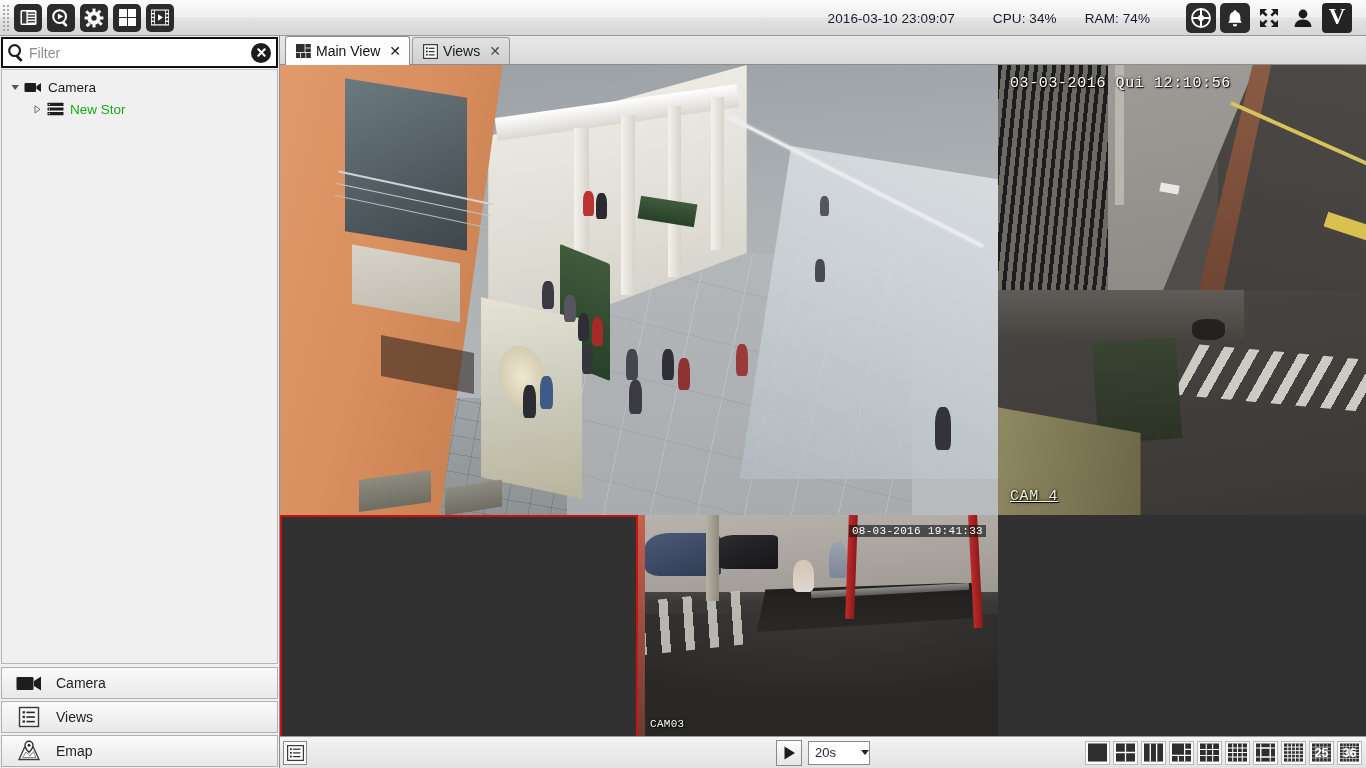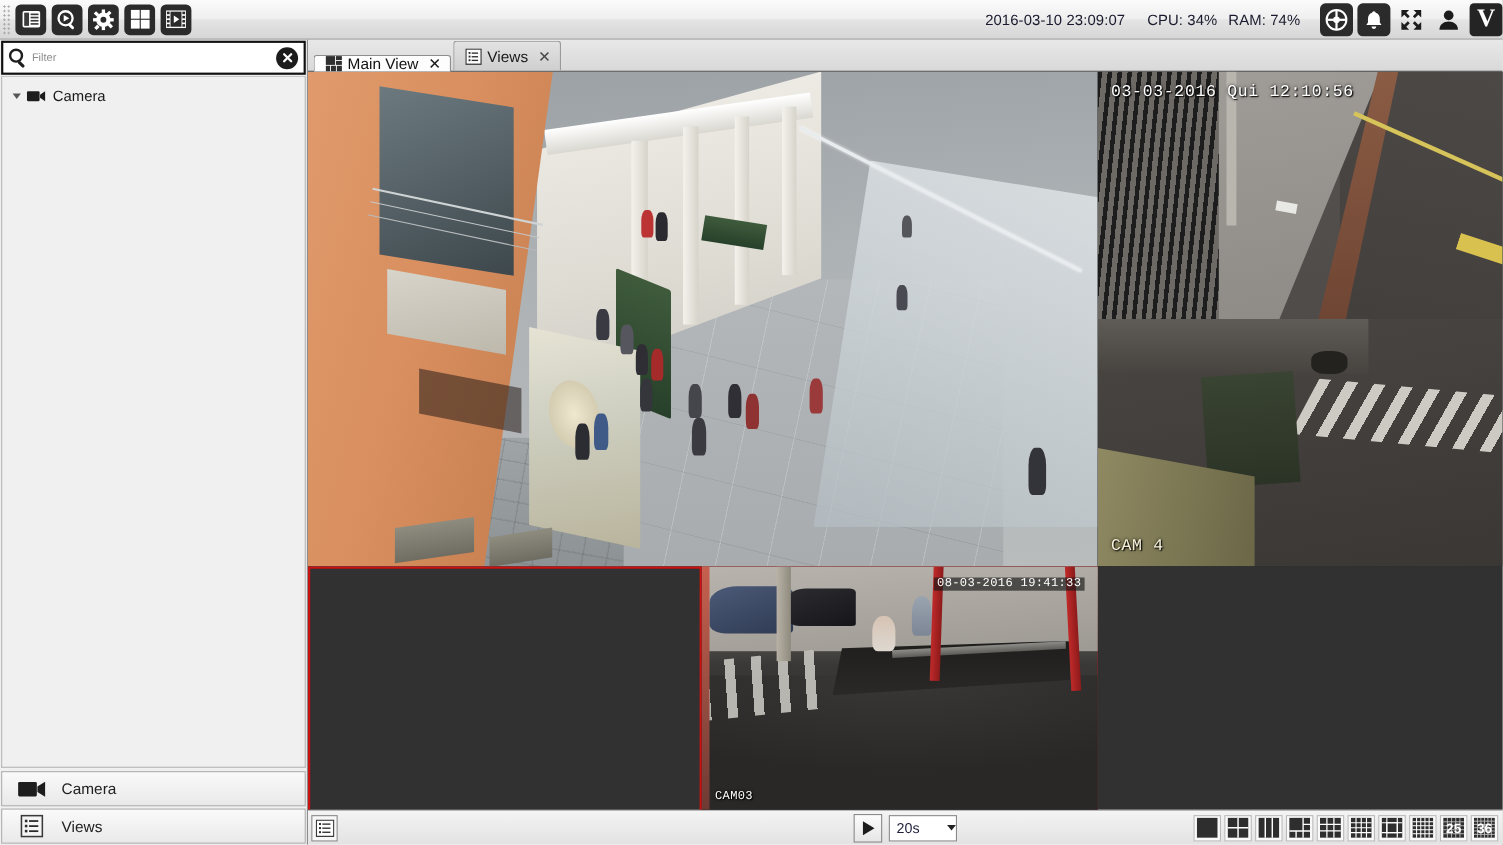--- a/index.html
+++ b/index.html
@@ -29,21 +29,21 @@
   .tb-icons { display: flex; align-items: center; gap: 5px; padding-left: 4px; }
   .tbi {
     width: 28px; height: 28px; border-radius: 5px;
     background: #2b2b2b;
     display: flex; align-items: center; justify-content: center;
     cursor: pointer; position: relative;
   }
   .tbi svg { display: block; }
   .topbar-right {
     position: absolute; right: 0; top: 0; height: 36px;
-    display: flex; align-items: center; gap: 10px; padding-right: 0;
+    display: flex; align-items: center; gap: 28px; padding-right: 14px;
   }
   .sysinfo { font-size: 13.5px; color: #1a1a2e; letter-spacing: .1px; }
   .sysinfo.stats { margin-left: 10px; }
   .ricons { display: flex; align-items: center; gap: 4px; margin-left: 8px; }
   .ric {
     width: 30px; height: 30px; border-radius: 5px;
     display: flex; align-items: center; justify-content: center; cursor: pointer;
   }
   .ric.dark { background: #2b2b2b; }
   .ric.plain { background: transparent; }
@@ -62,21 +62,21 @@
     background: #f0f0f0; border-right: 1px solid #8d8d8d;
   }
   .filterwrap {
     height: 31px; margin: 1px 1px 0 1px;
     border: 2px solid #111; background: #fff;
     display: flex; align-items: center; position: relative;
   }
   .mag { width: 26px; display: flex; align-items: center; justify-content: center; flex: 0 0 26px; }
   .filterinput {
     flex: 1; border: none; outline: none; height: 22px;
-    font-size: 10px; color: #333; background: transparent;
+    font-size: 14px; color: #333; background: transparent;
     font-family: "Liberation Sans", sans-serif;
   }
   .filterinput::placeholder { color: #8c8c8c; }
   .clearbtn {
     width: 20px; height: 20px; border-radius: 50%; background: #1c1c1c;
     margin-right: 5px; display: flex; align-items: center; justify-content: center; cursor: pointer;
   }
   .tree {
     flex: 1; background: #f0f0f0; border: 1px solid #b5b5b5; border-top: 1px solid #c8c8c8;
     margin: 1px; overflow: auto; padding-top: 6px;
@@ -112,42 +112,42 @@
   }
   .tab {
     height: 27px; display: flex; align-items: center; gap: 5px;
     padding: 0 8px 0 9px; font-size: 14px; color: #1a1a1a; cursor: pointer;
     border: 1px solid #9a9a9a; border-bottom: none;
     border-radius: 3px 3px 0 0; margin-right: 2px;
     background: linear-gradient(to bottom,#e2e2e2,#cfcfcf);
     position: relative;
   }
   .tab.active {
-    background: #fdfdfd; height: 15px; color: #111;
+    background: #fdfdfd; height: 29px; color: #111;
     border-color: #8d8d8d; z-index: 3; margin-bottom: -1px;
   }
   .tabico { width: 16px; height: 16px; display: flex; align-items: center; justify-content: center; }
   .tabclose { font-size: 14px; color: #4a4a4a; margin-left: 4px; cursor: pointer; line-height: 1; }
   .tab.active .tabclose { color: #1a1a1a; }
 
   
   .videoarea { flex: 1; position: relative; background: #2c2c2c; min-height: 0; overflow: hidden; }
   .cell { position: absolute; overflow: hidden; background: #2e2e2e; }
   .cell.sel { outline: 2px solid #cc1111; outline-offset: -2px; z-index: 4; }
   .osd {
     position: absolute; color: #fff; font-family: "Liberation Mono", monospace;
     font-size: 15px; letter-spacing: .6px; z-index: 3; white-space: nowrap;
     text-shadow: 0 0 3px rgba(0,0,0,.95), 1px 1px 1px rgba(0,0,0,.9);
   }
   .osd.tl { left: 12px; top: 10px; }
   .osd.tr { right: 12px; top: 10px; }
   .osd.bl { left: 12px; bottom: 10px; }
   .osd.small { font-size: 11px; letter-spacing: .3px; }
   .osd.boxed { background: rgba(25,25,25,.65); padding: 0 3px; text-shadow: none; }
-  .osd.cream { color: #f5f0d8; }
+  .osd.cream { color: #f5f0d8; text-decoration: underline; }
 
   
   .bottombar {
     height: 32px; min-height: 32px;
     background: linear-gradient(to bottom,#f4f4f4,#e2e2e2);
     border-top: 1px solid #9a9a9a;
     display: flex; align-items: center; position: relative; padding: 0 3px;
   }
   .bb-left { display: flex; align-items: center; }
   .sqbtn {
@@ -516,20 +516,42 @@
           </div>
           <div class="tico">
             <svg width="18" height="13" viewBox="0 0 18 13">
               <rect x="0.5" y="2" width="11.5" height="9" rx="1" fill="#1d1d1d"></rect>
               <path d="M12.4 5.2 L17 2 L17 11 L12.4 7.8 Z" fill="#1d1d1d"></path>
             </svg>
           </div>
           <div class="tlabel">Camera</div>
         </div>
 
+        <div class="tnode child">
+          <div class="twist">
+            <svg width="9" height="9" viewBox="0 0 9 9">
+                <path d="M2 0.8 L7 4.4 L2 8 Z" fill="none" stroke="#6c6c6c" stroke-width="1"></path>
+              </svg>
+          </div>
+          <div class="tico">
+            <svg width="17" height="14" viewBox="0 0 17 14">
+              <g fill="#1d1d1d">
+                <rect x="0.5" y="0.8" width="16" height="3.2" rx=".5"></rect>
+                <rect x="0.5" y="5.4" width="16" height="3.2" rx=".5"></rect>
+                <rect x="0.5" y="10" width="16" height="3.2" rx=".5"></rect>
+              </g>
+              <g fill="#ffffff">
+                <rect x="1.8" y="1.9" width="1.2" height="1"></rect>
+                <rect x="1.8" y="6.5" width="1.2" height="1"></rect>
+                <rect x="1.8" y="11.1" width="1.2" height="1"></rect>
+              </g>
+            </svg>
+          </div>
+          <div class="tlabel green">New Stor</div>
+        </div>
       </div>
 
       <div class="leftbtns">
         <div class="lbtn">
           <div class="li">
             <svg width="26" height="17" viewBox="0 0 26 17">
               <rect x="0.5" y="2" width="17" height="13" rx="1.2" fill="#1d1d1d"></rect>
               <path d="M18 6 L25 1.6 L25 15.4 L18 11 Z" fill="#1d1d1d"></path>
             </svg>
           </div>
@@ -546,20 +568,31 @@
                 <rect x="4.6" y="9.8" width="2.3" height="2.3"></rect>
                 <rect x="8.4" y="10.2" width="8.4" height="1.6"></rect>
                 <rect x="4.6" y="14.4" width="2.3" height="2.3"></rect>
                 <rect x="8.4" y="14.8" width="8.4" height="1.6"></rect>
               </g>
             </svg>
           </div>
           <div class="lt">Views</div>
         </div>
 
+        <div class="lbtn">
+          <div class="li">
+            <svg width="26" height="22" viewBox="0 0 26 22">
+              <path d="M3 19.5 L8.5 7.5 L17.5 7.5 L23 19.5 Z" fill="#fbfbfb" stroke="#3a3a3a" stroke-width="1.3"></path>
+              <path d="M6.5 17.5 L10 12 L14 16 L17.5 11.5 L20 17.5 Z" fill="none" stroke="#8a8a8a" stroke-width="1"></path>
+              <path d="M13 1.3c-2.2 0-4 1.8-4 4 0 2.9 4 7 4 7s4-4.1 4-7c0-2.2-1.8-4-4-4z" fill="#ffffff" stroke="#2b2b2b" stroke-width="1.4"></path>
+              <circle cx="13" cy="5.3" r="1.5" fill="#2b2b2b"></circle>
+            </svg>
+          </div>
+          <div class="lt">Emap</div>
+        </div>
       </div>
     </div>
 
     <div class="right">
 
       <div class="tabstrip">
         <div class="tab active">
           <span class="tabico">
             <svg width="15" height="14" viewBox="0 0 15 14">
               <g fill="#2f2f2f">

